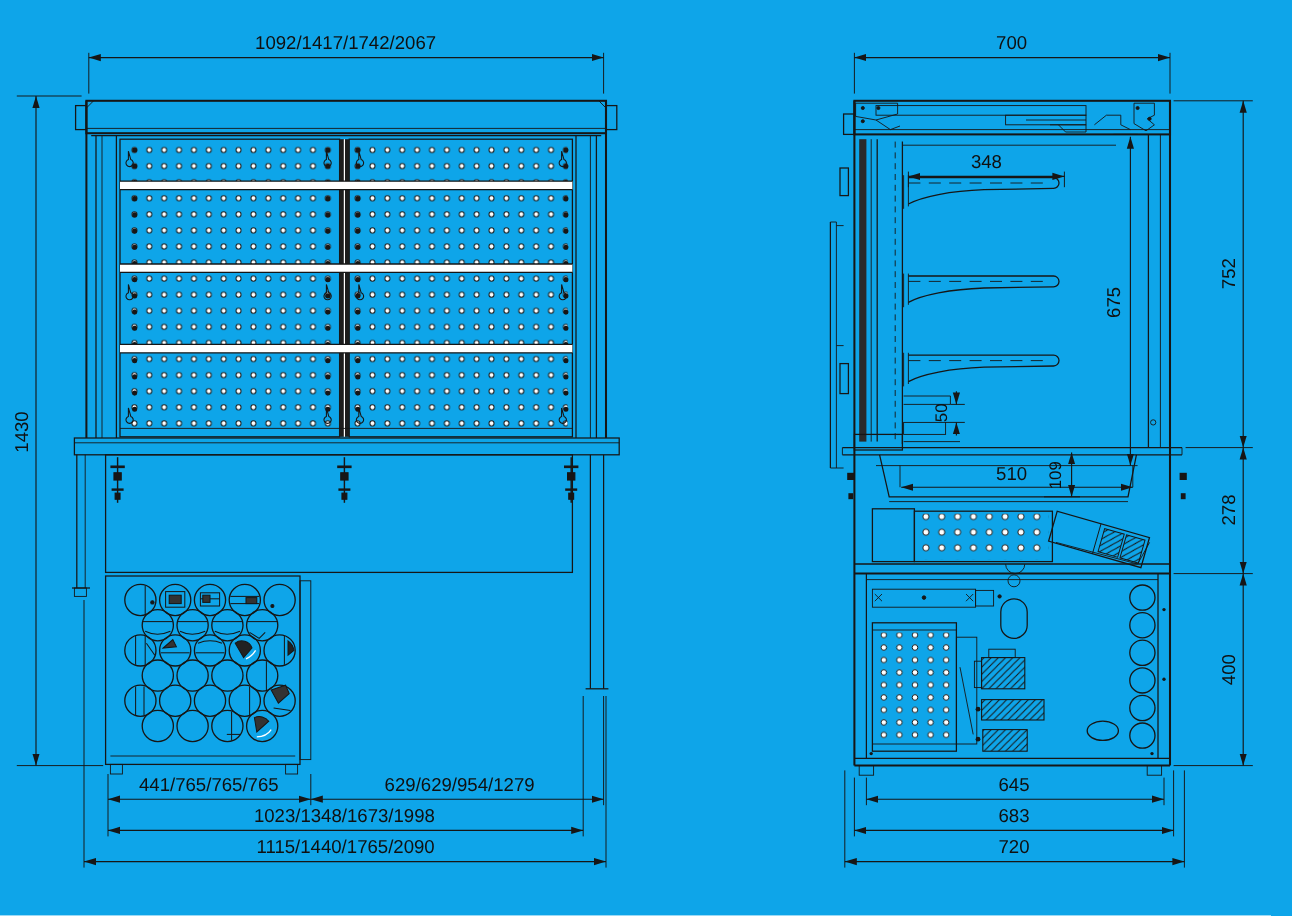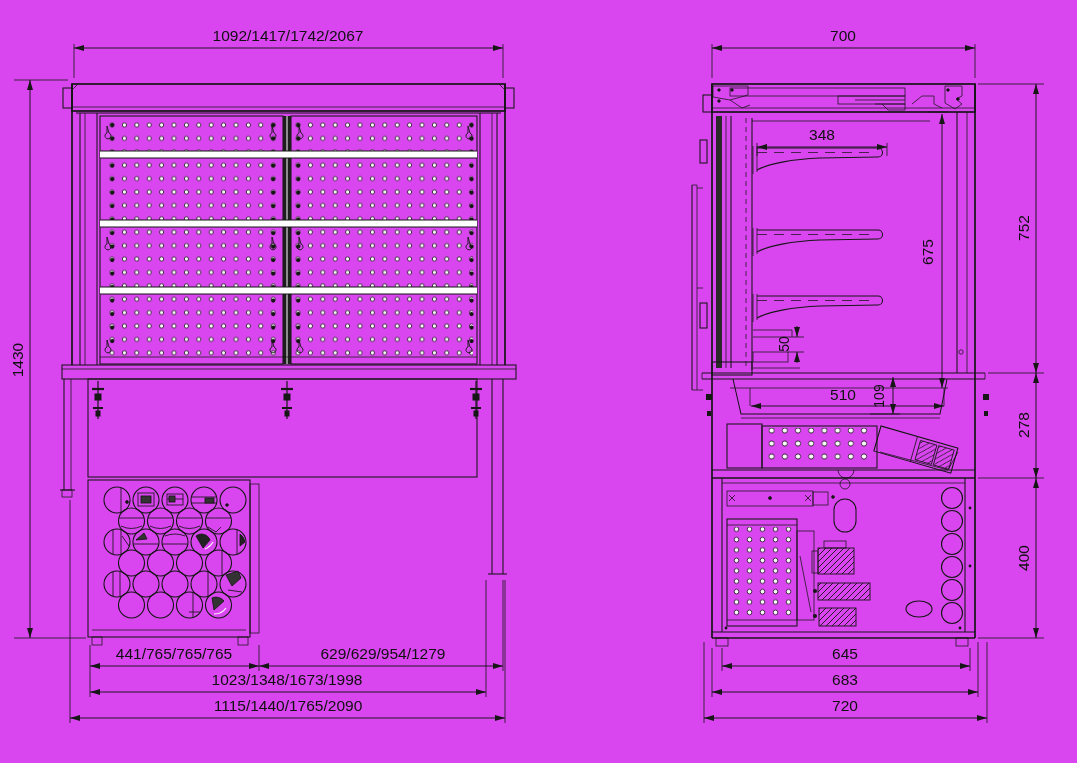--- a/index.html
+++ b/index.html
@@ -1,16 +1,16 @@
 <!DOCTYPE html>
 <html><head>
 <meta charset="utf-8">
 <style>
   html,body{margin:0;padding:0;background:#fff;}
-  .canvas{position:relative;width:1077px;height:763px;background:#d946ef;overflow:hidden;
+  .canvas{position:relative;width:1077px;height:763px;background:#0ea5e9;overflow:hidden;
           font-family:"Liberation Sans",sans-serif;}
   svg{display:block}
   .ol{fill:none;stroke:#161616;stroke-width:1.7;stroke-linejoin:miter}
   .ml{fill:none;stroke:#161616;stroke-width:1.05}
   .fn{fill:none;stroke:#161616;stroke-width:0.75}
   .dk{fill:#1d1d1d;stroke:none}
   .dimln{fill:none;stroke:#161616;stroke-width:0.95}
   .ext{fill:none;stroke:#161616;stroke-width:0.8}
   text.dim{font-family:"Liberation Sans",sans-serif;font-size:15.5px;fill:#101010}
   text.dims{font-family:"Liberation Sans",sans-serif;font-size:14px;fill:#101010}

